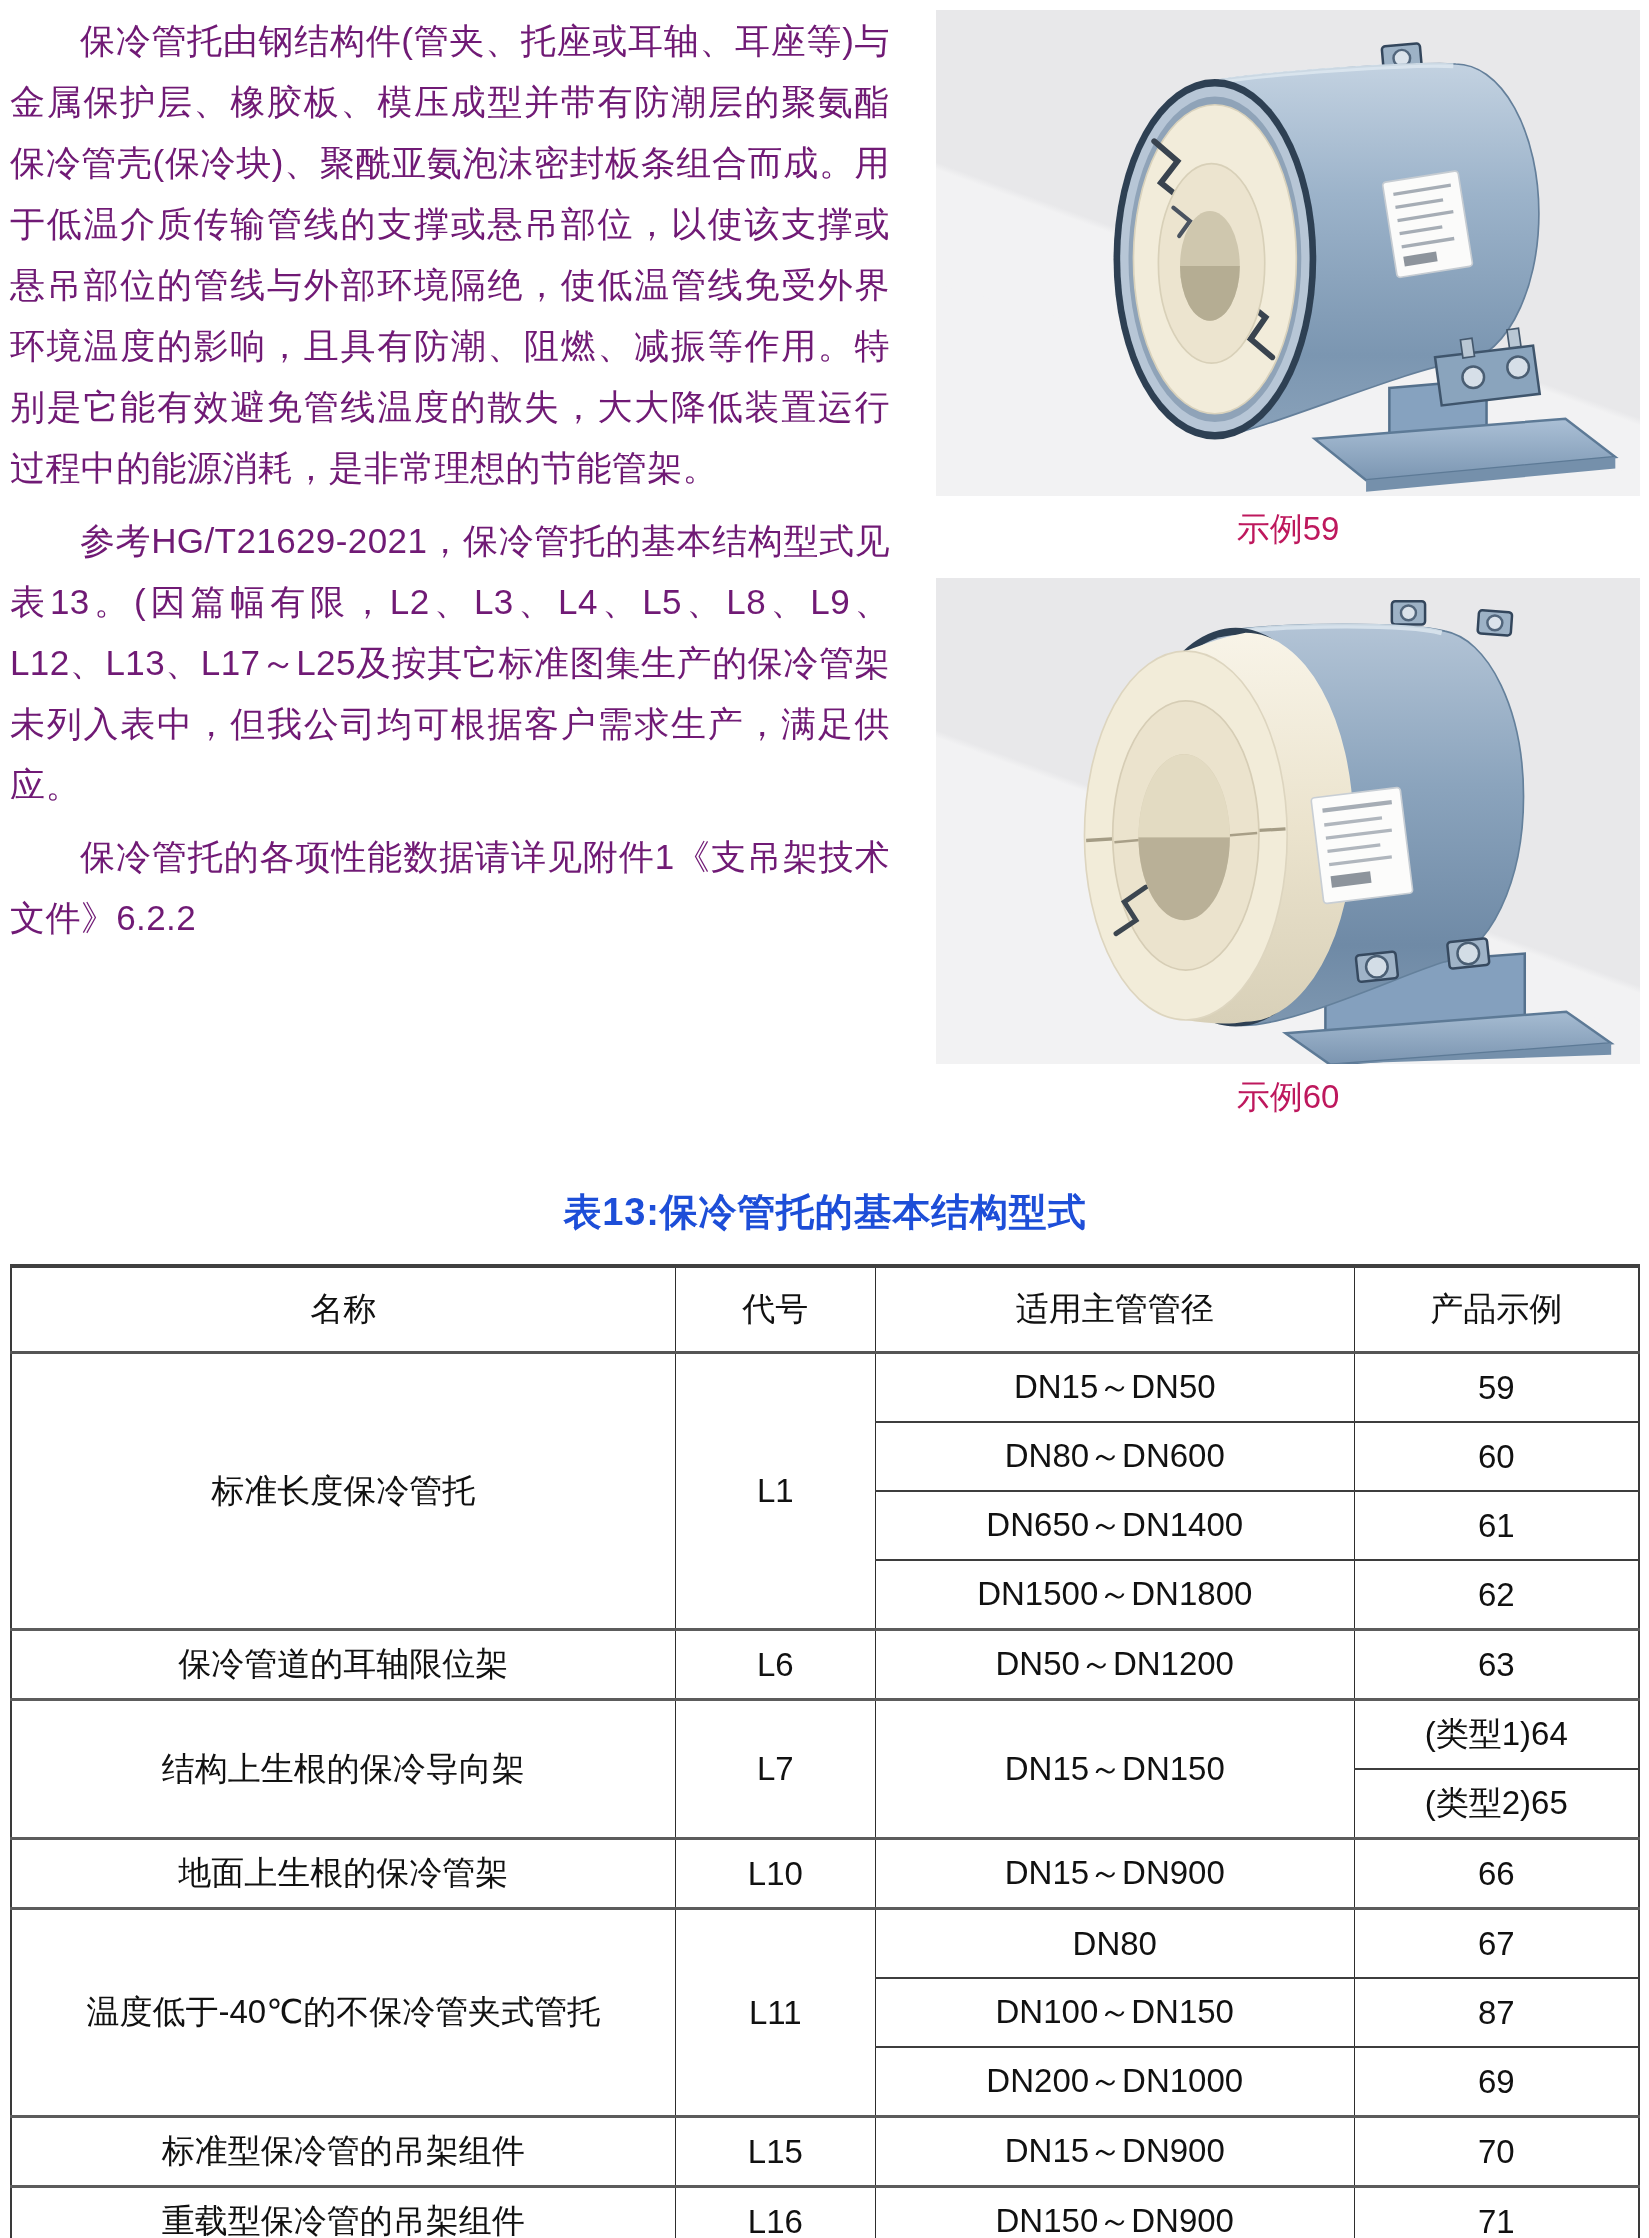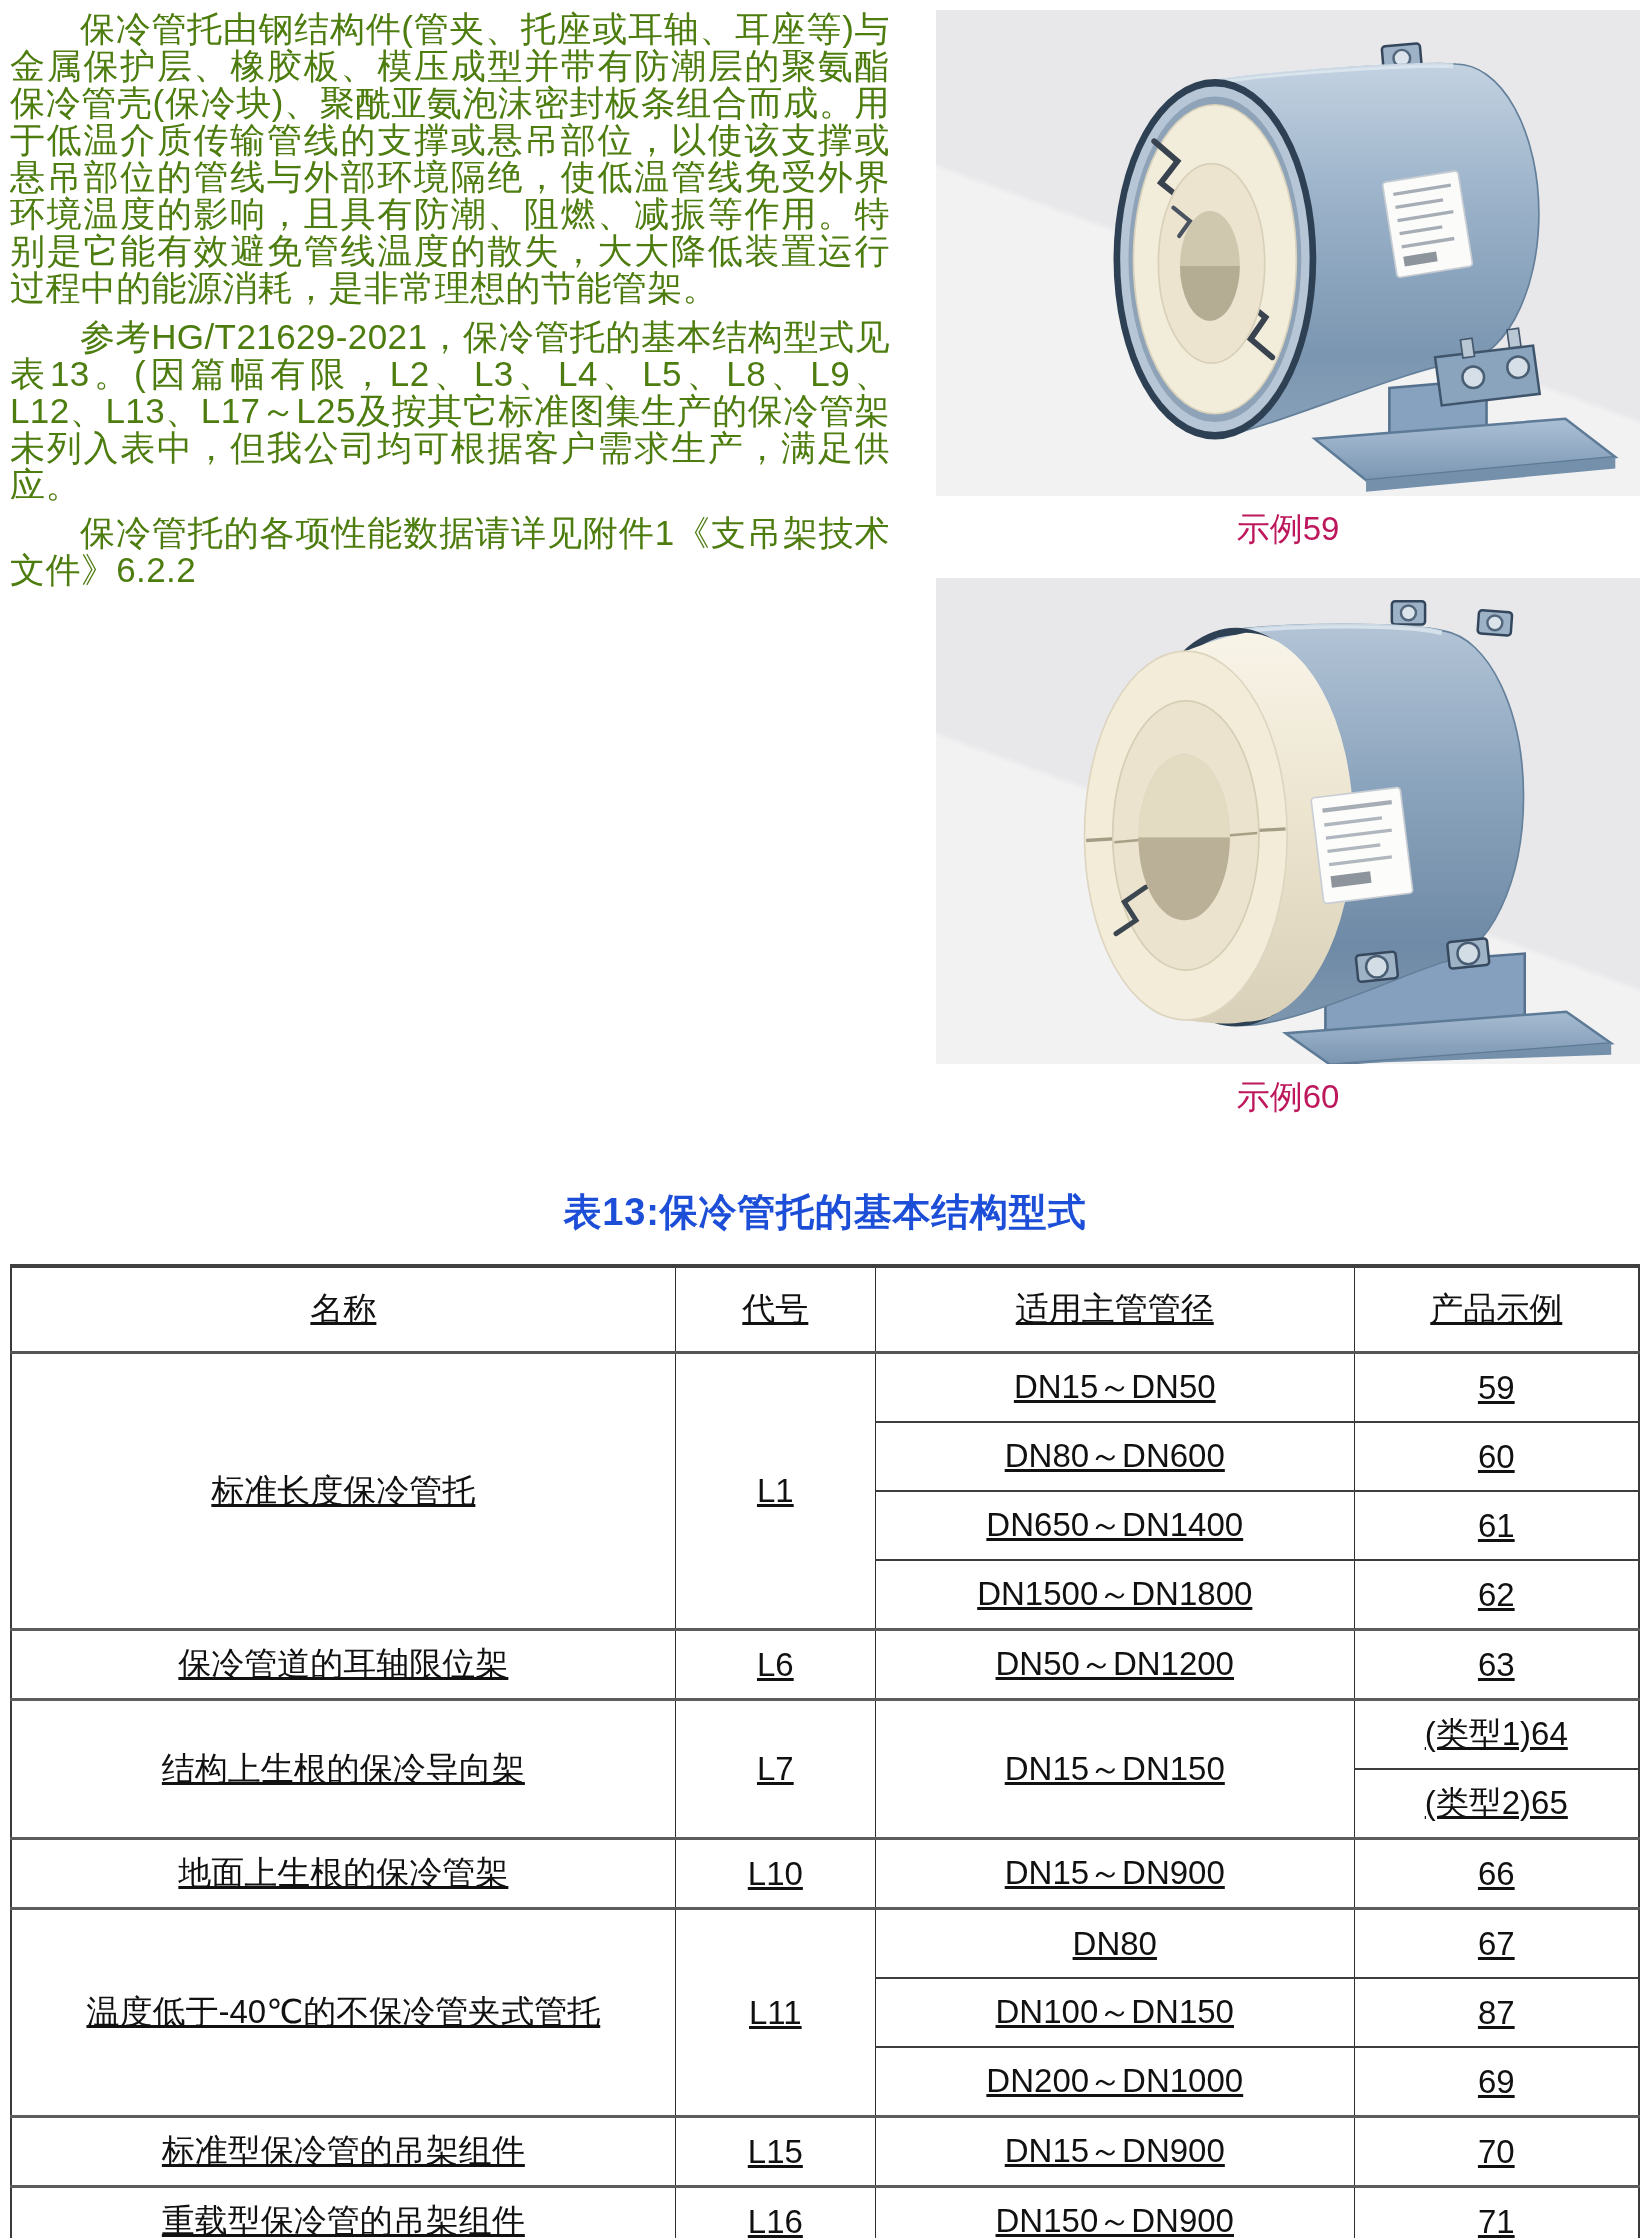--- a/index.html
+++ b/index.html
@@ -4,22 +4,22 @@
 <style>
   html,body{margin:0;padding:0;background:#fff;}
   body{
     width:1650px;height:2239px;overflow:hidden;position:relative;
     font-family:"Liberation Sans","DejaVu Sans",sans-serif;color:#141414;
   }
   .page{padding:10px 10px 0 10px;}
   .top-section{display:flex;align-items:flex-start;}
   .text-col{width:880px;flex:none;}
   .text-col p{
-    margin:0 0 11.6px 0;font-size:35px;line-height:37px;text-align:justify;
-    text-indent:2em;color:#4d7c0f;letter-spacing:0.4px;
+    margin:0 0 11.6px 0;font-size:35px;line-height:61px;text-align:justify;
+    text-indent:2em;color:#701a75;letter-spacing:0.4px;
   }
   .img-col{width:704px;flex:none;margin-left:auto;}
   figure{margin:0 0 28px 0;padding:0;}
   .photo{
     width:704px;height:486px;position:relative;overflow:hidden;
     background:linear-gradient(200deg,#e8e8ea 55%,#f2f2f3 56%);
   }
   .photo svg{display:block;width:100%;height:100%;}
   figcaption{
     text-align:center;font-size:33px;color:#be185d;margin-top:11px;line-height:43px;
@@ -28,21 +28,21 @@
     text-align:center;font-size:38px;font-weight:700;letter-spacing:0.8px;
     margin:43px 0 28px 0;line-height:47px;
   }
   table.spec{
     width:100%;border-collapse:collapse;table-layout:fixed;
     border:2.5px solid #3a3a3a;border-top:4.2px solid #404040;border-bottom:3.3px solid #3a3a3a;
   }
   table.spec th,table.spec td{
     border-left:1.7px solid #2e2e2e;border-right:1.7px solid #2e2e2e;
     text-align:center;vertical-align:middle;font-size:33px;color:#111;
-    padding:0 6.7px;overflow:hidden;text-decoration:underline;
+    padding:0 6.7px;overflow:hidden;
   }
   table.spec thead th{height:83px;font-weight:400;border-bottom:3.3px solid #555;}
   table.spec tbody td{height:67px;font-weight:400;}
   tr.group-start td{border-top:3.3px solid #5c5c5c;}
   tr.sub td{border-top:2.5px solid #3d3d3d;}
 </style>
 </head>
 <body>
 
 <div class="page">

